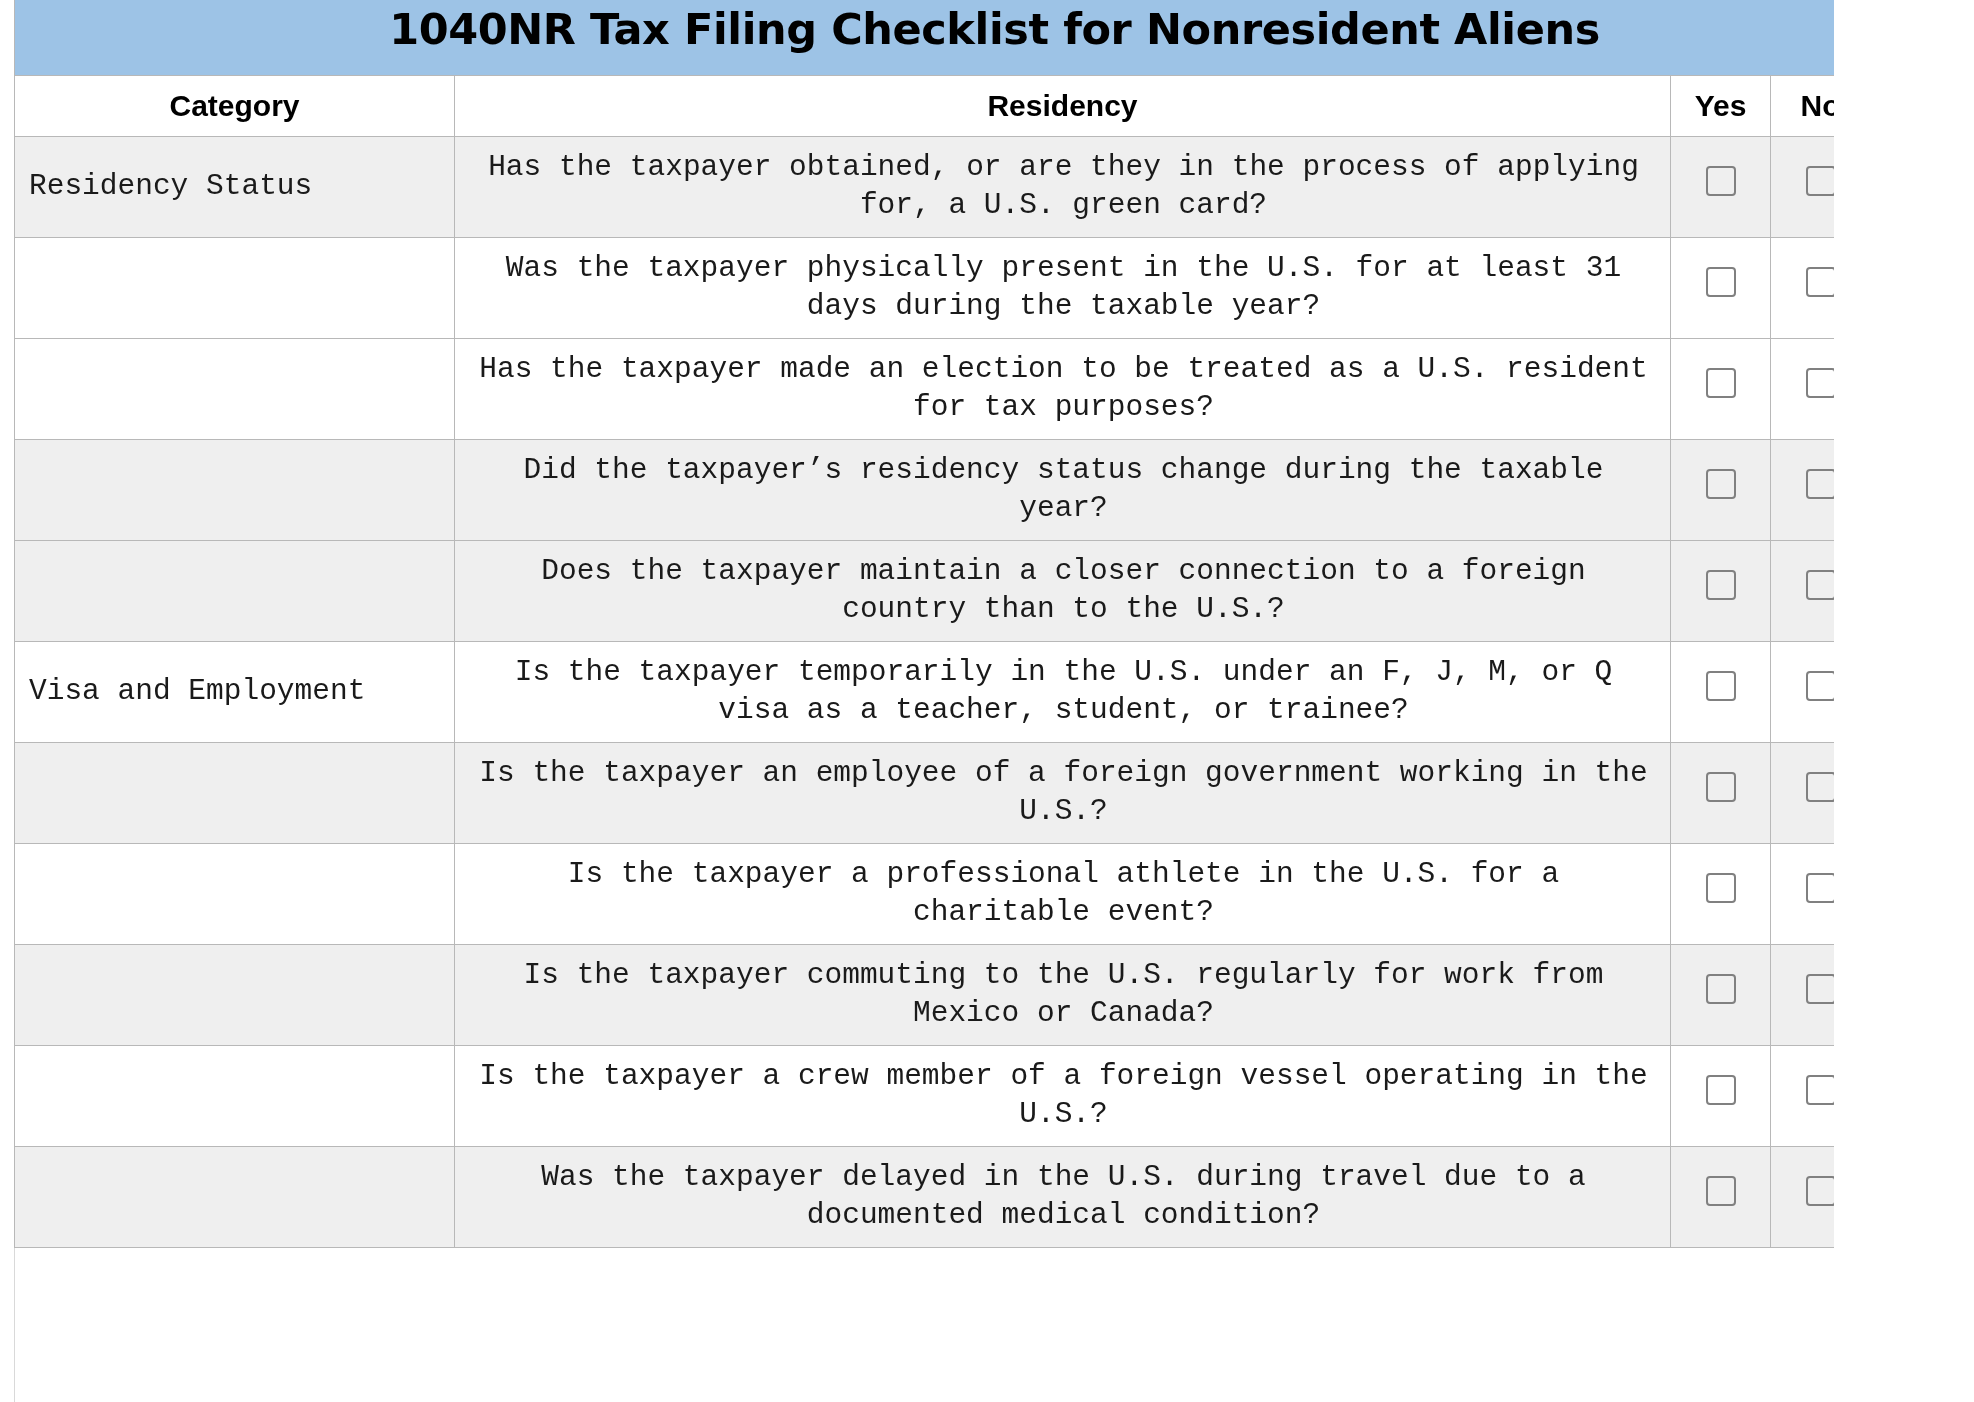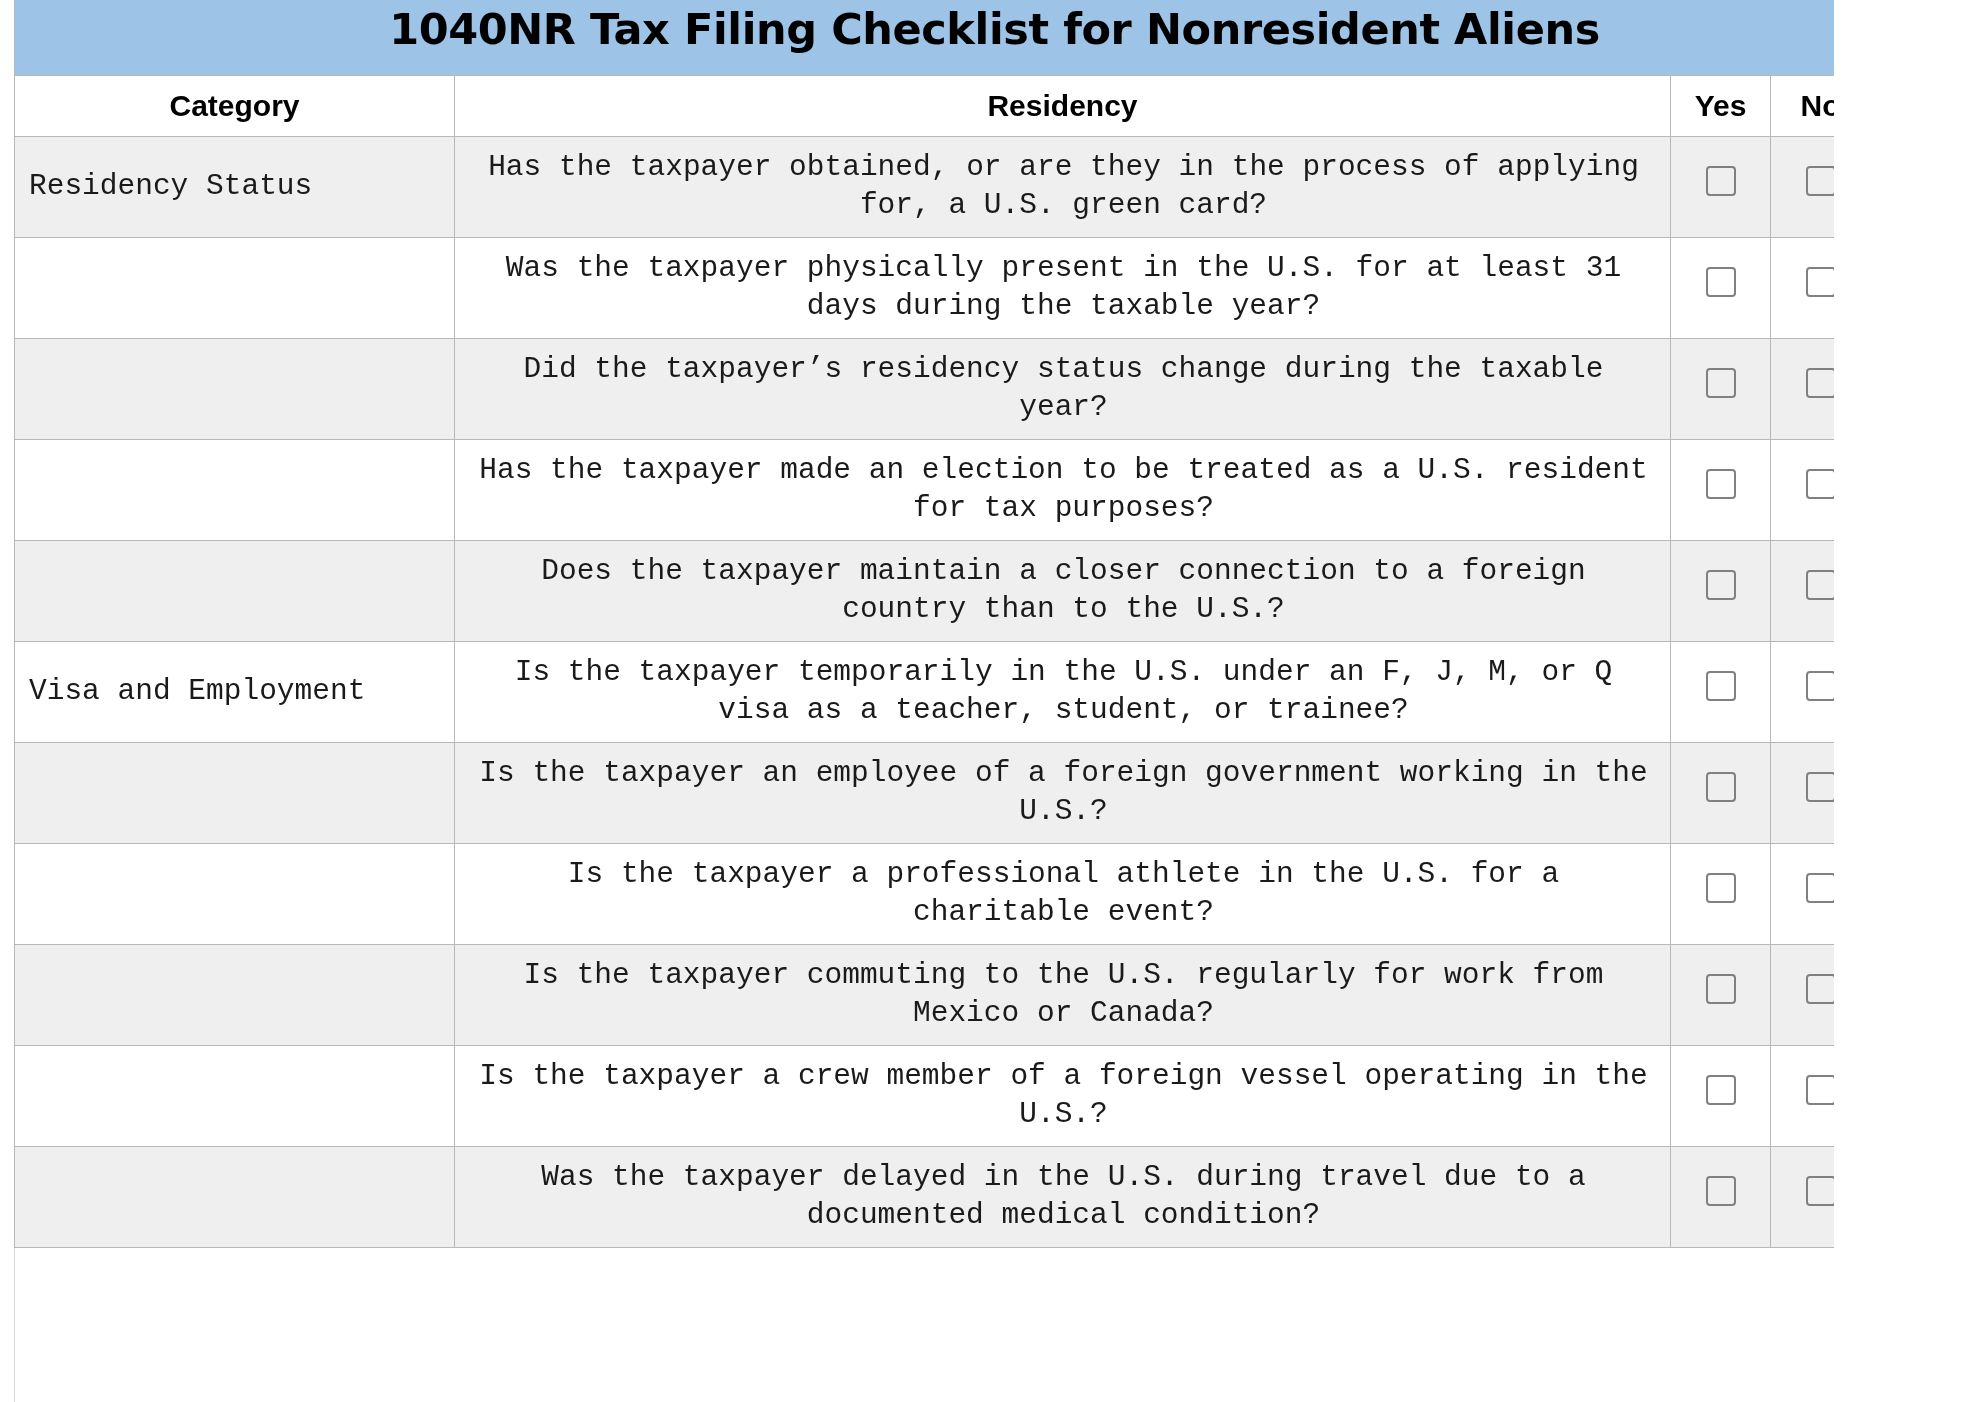--- a/index.html
+++ b/index.html
@@ -168,31 +168,31 @@
         </tr>
 
         <tr class="data-row plain">
           <td class="cat"></td>
           <td class="q">Was the taxpayer physically present in the U.S. for at least 31 days during the taxable year?</td>
           <td class="box"><span class="cb"></span></td>
           <td class="box"><span class="cb"></span></td>
           <td class="box"><span class="cb"></span></td>
         </tr>
 
+        <tr class="data-row plain">
+          <td class="cat"></td>
+          <td class="q">Has the taxpayer made an election to be treated as a U.S. resident for tax purposes?</td>
+          <td class="box"><span class="cb"></span></td>
+          <td class="box"><span class="cb"></span></td>
+          <td class="box"><span class="cb"></span></td>
+        </tr>
+
         <tr class="data-row shaded">
           <td class="cat"></td>
           <td class="q">Did the taxpayer’s residency status change during the taxable year?</td>
-          <td class="box"><span class="cb"></span></td>
-          <td class="box"><span class="cb"></span></td>
-          <td class="box"><span class="cb"></span></td>
-        </tr>
-
-        <tr class="data-row plain">
-          <td class="cat"></td>
-          <td class="q">Has the taxpayer made an election to be treated as a U.S. resident for tax purposes?</td>
           <td class="box"><span class="cb"></span></td>
           <td class="box"><span class="cb"></span></td>
           <td class="box"><span class="cb"></span></td>
         </tr>
 
         <tr class="data-row shaded">
           <td class="cat"></td>
           <td class="q">Does the taxpayer maintain a closer connection to a foreign country than to the U.S.?</td>
           <td class="box"><span class="cb"></span></td>
           <td class="box"><span class="cb"></span></td>

